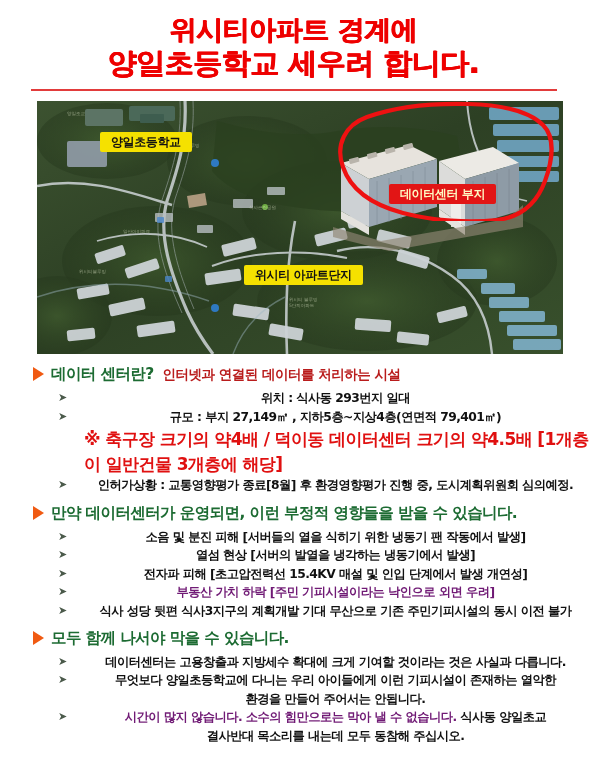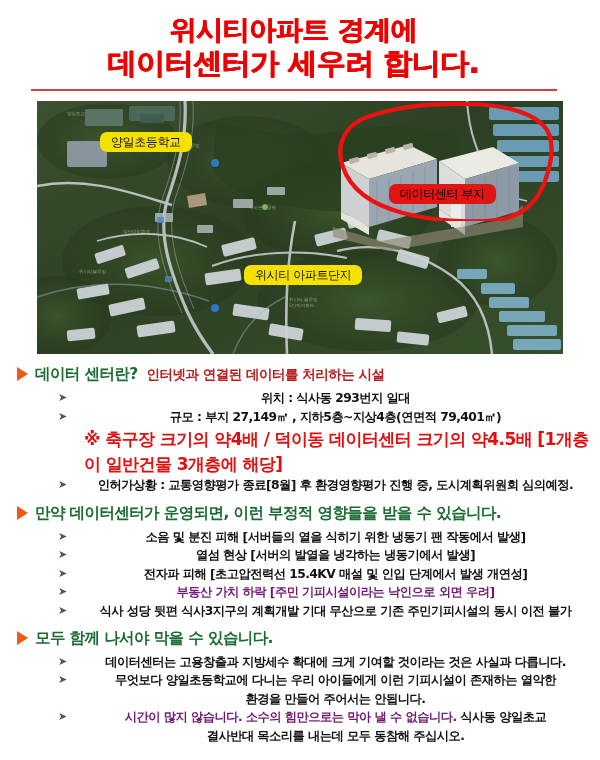--- a/index.html
+++ b/index.html
@@ -48,35 +48,35 @@
     background: #2e4326;
   }
   .map-canvas {
     position: absolute;
     inset: 0;
   }
   .map-canvas svg { display: block; }
 
   .map-label {
     position: absolute;
-    font-weight: normal;
+    font-weight: bold;
     font-size: 12px;
     letter-spacing: -0.4px;
     padding: 3px 11px;
-    border-radius: 7px;
+    border-radius: 2px;
     white-space: nowrap;
     line-height: 1.2;
   }
   .map-label.yellow {
     background: #f5e100;
     color: #111111;
   }
   .map-label.red {
     background: #e21515;
-    color: #000000;
+    color: #fef9c3;
   }
   .lbl-school { left: 63px; top: 31px; }
   .lbl-apt    { left: 207px; top: 164px; }
   .lbl-site   { left: 352px; top: 83px; }
 
   .site-outline {
     position: absolute;
     left: 292px;
     top: 0px;
     width: 230px;
@@ -87,21 +87,21 @@
   
   .content {
     padding: 10px 0 0 0;
   }
 
   .section { margin: 0 0 8px 0; }
 
   .sec-head {
     display: flex;
     align-items: baseline;
-    padding-left: 17px;
+    padding-left: 33px;
     margin-bottom: 5px;
   }
   .tri-bullet {
     width: 0; height: 0;
     border-left: 11px solid #f05a12;
     border-top: 7px solid transparent;
     border-bottom: 7px solid transparent;
     margin-right: 7px;
     position: relative;
     top: 2px;
@@ -152,21 +152,21 @@
   }
 
   .red  { color: #701a75; }
   .blk  { color: #111111; }
 </style>
 </head>
 <body>
 
 <div class="header">
   <div class="title-line title-line-1">위시티아파트 경계에</div>
-  <div class="title-line title-line-2">데이터센터가 세우려 합니다.</div>
+  <div class="title-line title-line-2">양일초등학교 세우려 합니다.</div>
   <div class="header-rule"></div>
 </div>
 
 <div class="map-wrap">
   <div class="map-canvas">
     <svg width="526" height="253" viewBox="0 0 526 253" xmlns="http://www.w3.org/2000/svg" aria-hidden="true">
       <defs>
         <linearGradient id="gTerr" x1="0" y1="0" x2="1" y2="1">
           <stop offset="0%" stop-color="#3c5230"></stop>
           <stop offset="45%" stop-color="#2d4024"></stop>

